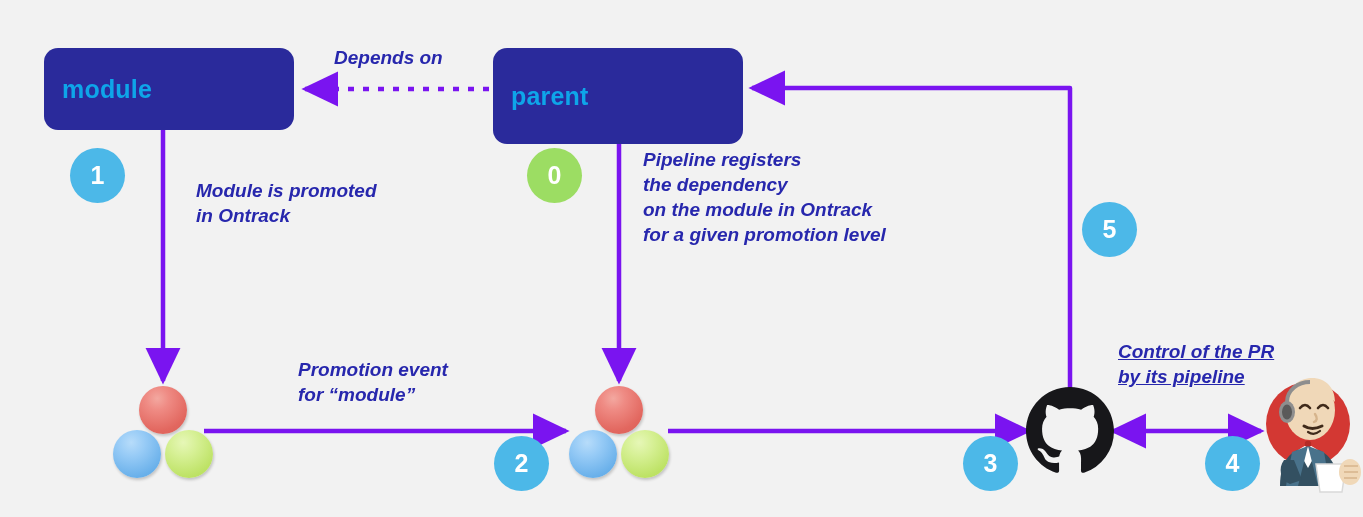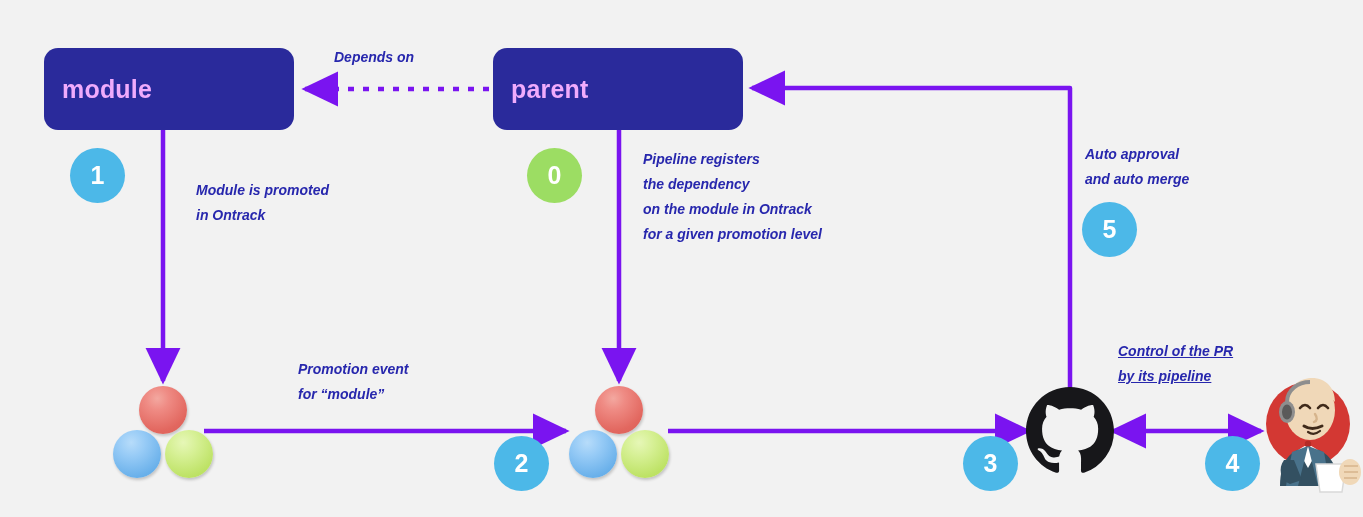--- a/index.html
+++ b/index.html
@@ -11,39 +11,39 @@
     position:relative;
   }
   .stage{position:absolute;inset:0;width:1363px;height:517px;}
   .svg-layer{position:absolute;left:0;top:0;width:1363px;height:517px;}
 
   
   .proj-box{
     position:absolute;
     background:#2a2a9b;
     border-radius:14px;
-    color:#f0abfc;
+    color:#0ea5e9;
     font-weight:bold;
     font-size:25px;
     display:flex;
     align-items:center;
     padding-left:18px;
     box-sizing:border-box;
     letter-spacing:0.2px;
   }
   #box-module{left:44px;top:48px;width:250px;height:82px;}
-  #box-parent{left:493px;top:48px;width:250px;height:82px;}
+  #box-parent{left:493px;top:48px;width:250px;height:96px;}
 
   
   .note{
     position:absolute;
     color:#2727ad;
     font-style:italic;
     font-weight:bold;
-    font-size:14px;
+    font-size:19px;
     line-height:25px;
     white-space:pre-line;
   }
 
   
   .step{
     position:absolute;
     border-radius:50%;
     display:flex;
     align-items:center;
@@ -130,22 +130,20 @@
   <div class="note" style="left:334px;top:45px;">Depends on</div>
 
   <div class="note" style="left:188px;top:178px;margin-left:8px;">Module is promoted
 in Ontrack</div>
 
   <div class="note" style="left:643px;top:147px;">Pipeline registers
 the dependency
 on the module in Ontrack
 for a given promotion level</div>
 
-  <div class="note" style="left:1085px;top:142px;">Auto approval
-and auto merge</div>
 
   <div class="note" style="left:298px;top:357px;">Promotion event
 for “module”</div>
 
 
   <div class="note" style="left:1118px;top:339px;text-decoration:underline;">Control of the PR
 by its pipeline</div>
 
   <div class="step green" style="left:527px;top:148px;width:55px;height:55px;">
     <span>0</span>

